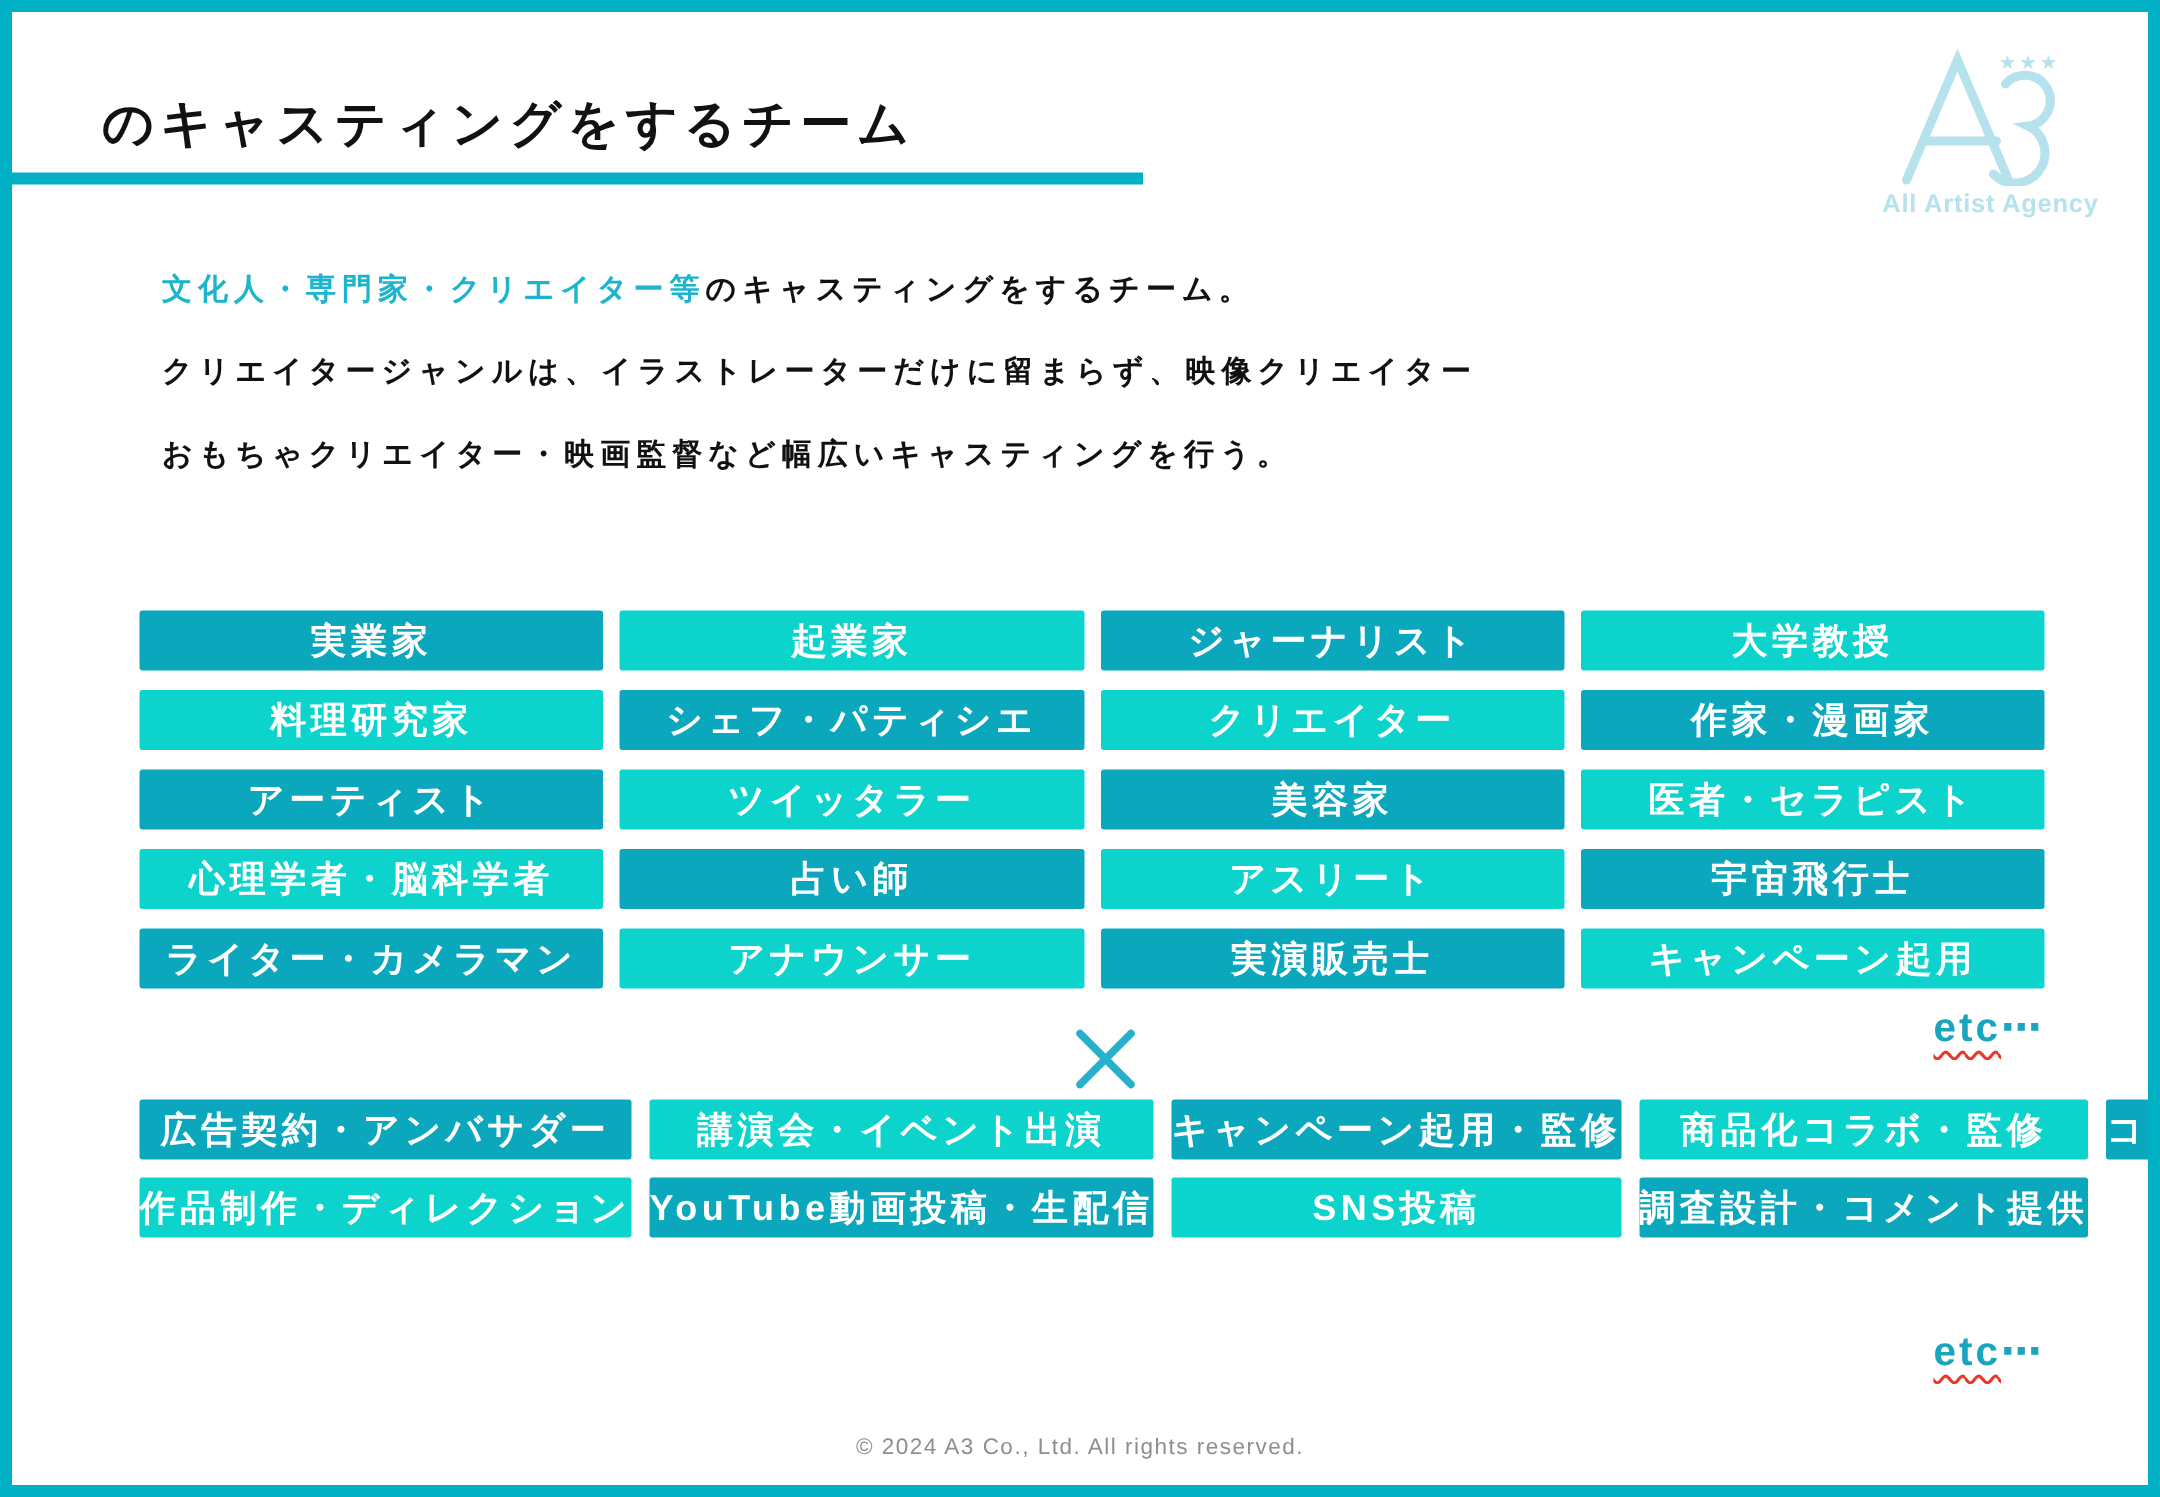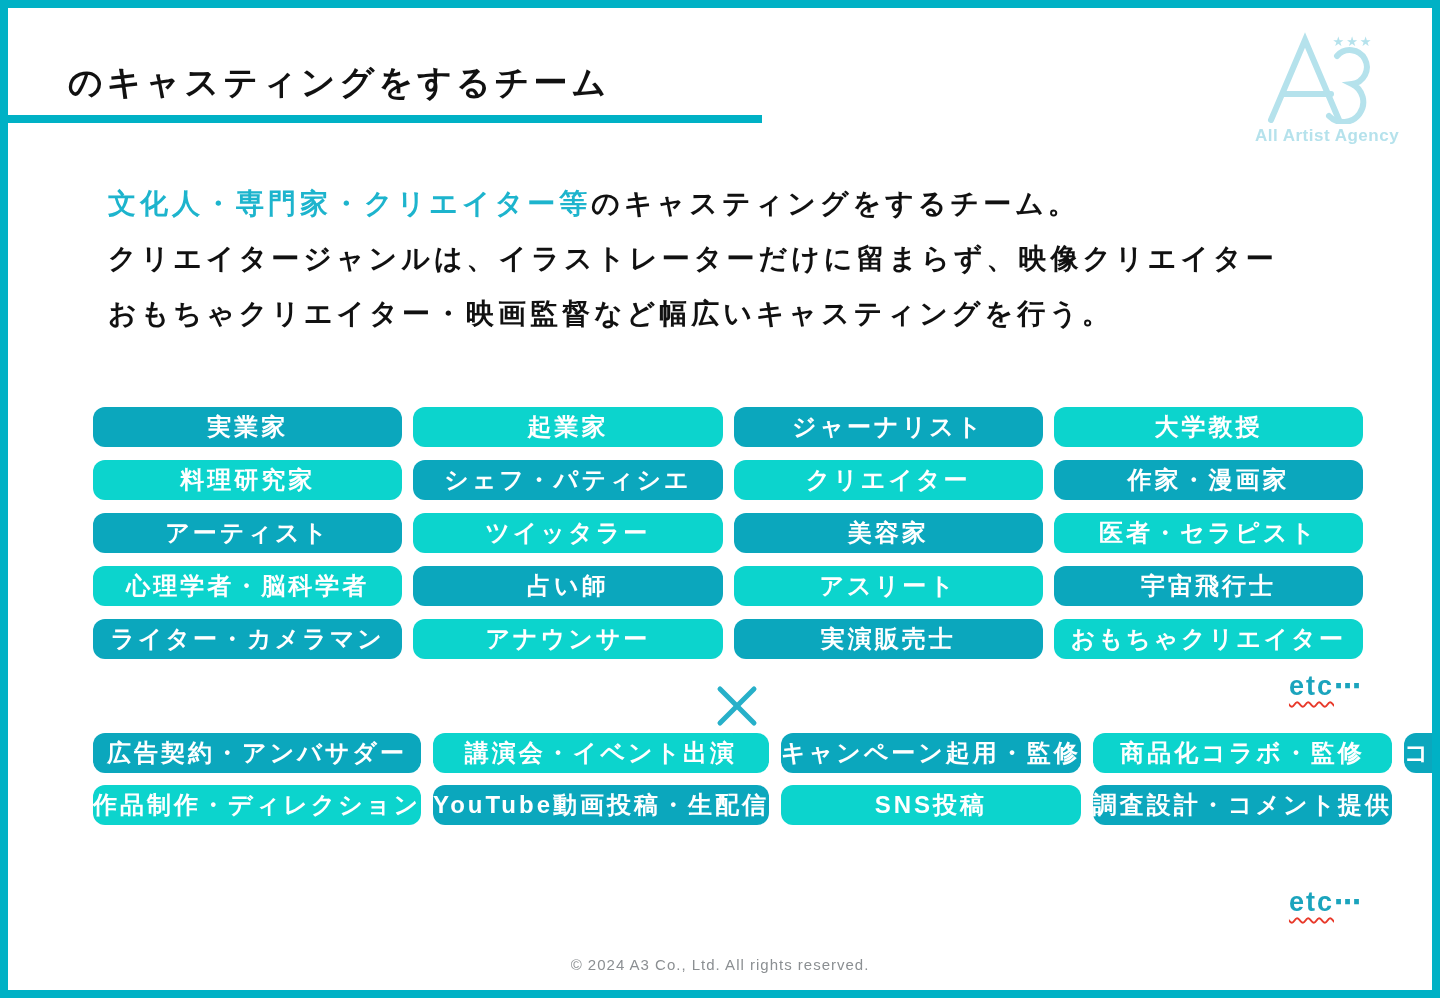--- a/index.html
+++ b/index.html
@@ -26,31 +26,31 @@
   
   .logo{position:absolute;top:24px;right:30px;width:150px;text-align:center;}
   .logo-mark{position:relative;width:150px;height:92px;}
   .logo-mark svg{display:block;margin:0 auto;}
   .logo-caption{
     margin-top:2px;font-size:17px;font-weight:700;color:var(--logo);
     letter-spacing:0.5px;white-space:nowrap;
   }
   
   .intro{
-    position:absolute;left:100px;top:168px;
-    font-size:28px;font-weight:800;letter-spacing:4px;color:var(--ink);
+    position:absolute;left:100px;top:158px;
+    font-size:20px;font-weight:800;letter-spacing:4px;color:var(--ink);
     line-height:55px;white-space:nowrap;
   }
   .intro .hl{color:var(--highlight);}
   
   .grid{position:absolute;left:85px;width:1270px;display:grid;}
   .grid-professions{top:399px;grid-template-columns:repeat(4,1fr);column-gap:11px;row-gap:13px;}
   .grid-activities{top:725px;grid-template-columns:repeat(5,1fr);column-gap:12px;row-gap:12px;}
   .chip{
-    height:40px;border-radius:12px;display:flex;align-items:center;justify-content:center;
+    height:40px;border-radius:2px;display:flex;align-items:center;justify-content:center;
     color:#ffffff;font-size:24px;font-weight:800;letter-spacing:3px;white-space:nowrap;
   }
   .chip.dark{background:var(--chip-dark);}
   .chip.light{background:var(--chip-light);}
   
   .etc{
     position:absolute;right:69px;font-size:27px;font-weight:800;color:var(--etc);
     letter-spacing:2px;white-space:nowrap;
   }
   .etc-1{top:662px;}
@@ -113,21 +113,21 @@
       <div class="chip light">ツイッタラー</div>
       <div class="chip dark">美容家</div>
       <div class="chip light">医者・セラピスト</div>
       <div class="chip light">心理学者・脳科学者</div>
       <div class="chip dark">占い師</div>
       <div class="chip light">アスリート</div>
       <div class="chip dark">宇宙飛行士</div>
       <div class="chip dark">ライター・カメラマン</div>
       <div class="chip light">アナウンサー</div>
       <div class="chip dark">実演販売士</div>
-      <div class="chip light">おもちゃクリエイター</div>
+      <div class="chip light">キャンペーン起用</div>
     </div>
 
   <div class="etc etc-1">
     <span class="etc-word">etc</span><span class="etc-dots">⋯</span>
   </div>
 
   <div class="times">
     <svg width="46" height="46" viewBox="0 0 46 46">
       <g stroke="#27b0c9" stroke-width="5" stroke-linecap="round">
         <line x1="6" y1="6" x2="40" y2="40"></line>

